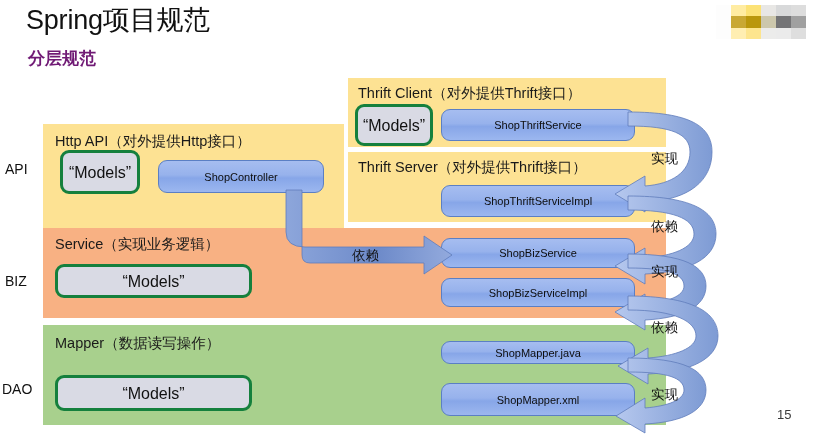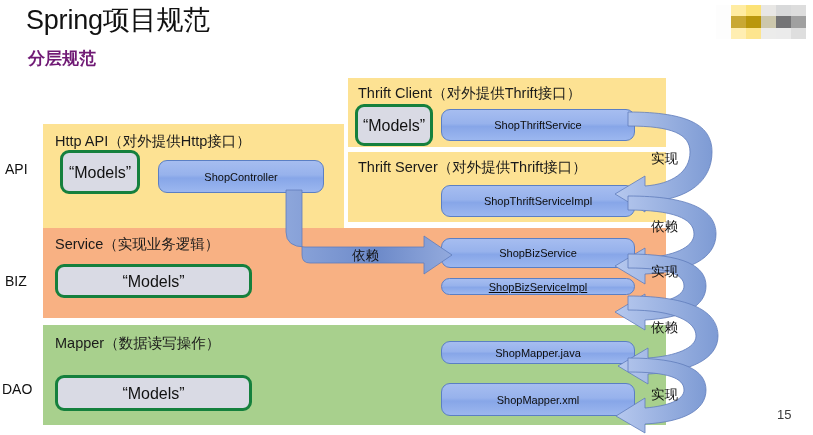--- a/index.html
+++ b/index.html
@@ -112,21 +112,21 @@
     align-items: center;
     justify-content: center;
     font-size: 11px;
     color: #0d0d0d;
     white-space: nowrap;
   }
   #comp-shopcontroller       { left: 158px; top: 160px; width: 166px; height: 33px; }
   #comp-shopthriftservice    { left: 441px; top: 109px; width: 194px; height: 32px; }
   #comp-shopthriftserviceimpl{ left: 441px; top: 185px; width: 194px; height: 32px; }
   #comp-shopbizservice       { left: 441px; top: 238px; width: 194px; height: 30px; }
-  #comp-shopbizserviceimpl   { left: 441px; top: 278px; width: 194px; height: 17px; text-decoration: underline; }
+  #comp-shopbizserviceimpl   { left: 441px; top: 278px; width: 194px; height: 29px; }
   #comp-shopmapperjava       { left: 441px; top: 341px; width: 194px; height: 23px; }
   #comp-shopmapperxml        { left: 441px; top: 383px; width: 194px; height: 33px; }
 
   
   #arrow-layer {
     position: absolute;
     left: 0; top: 0;
     width: 813px;
     height: 435px;
     pointer-events: none;

